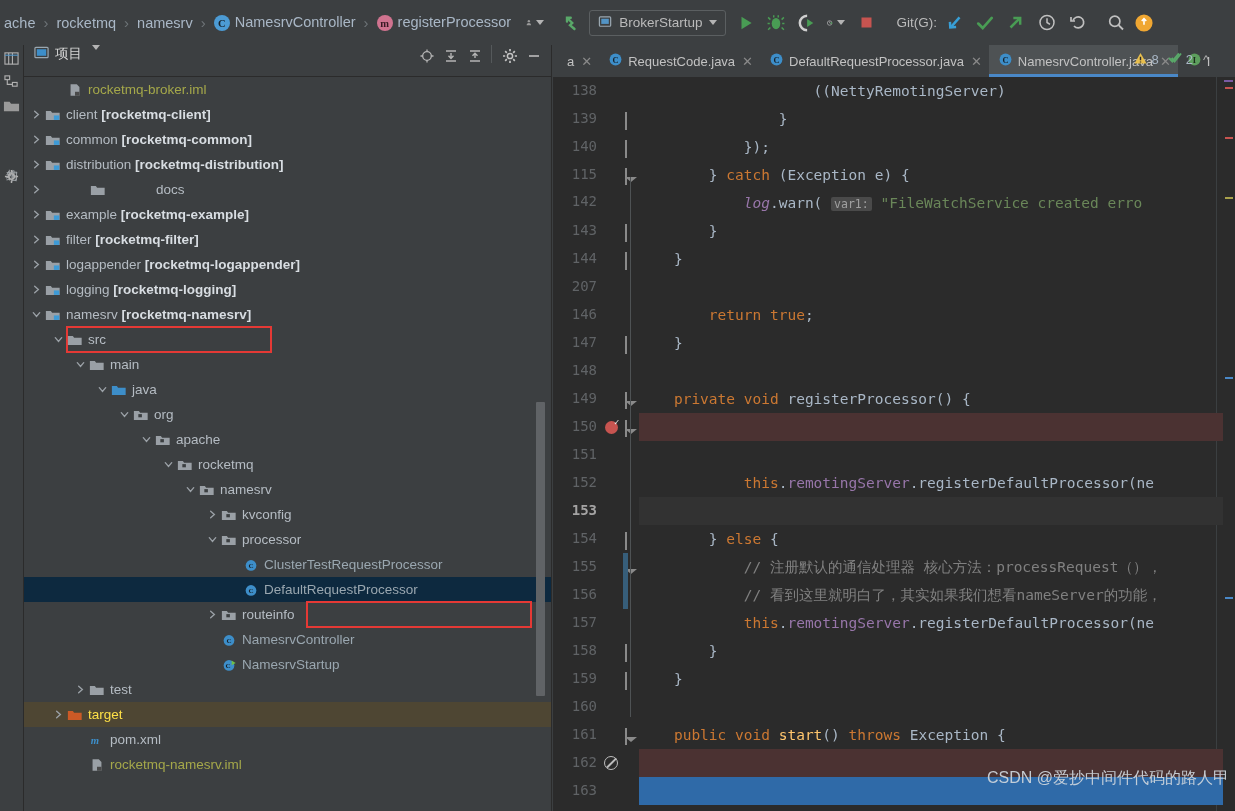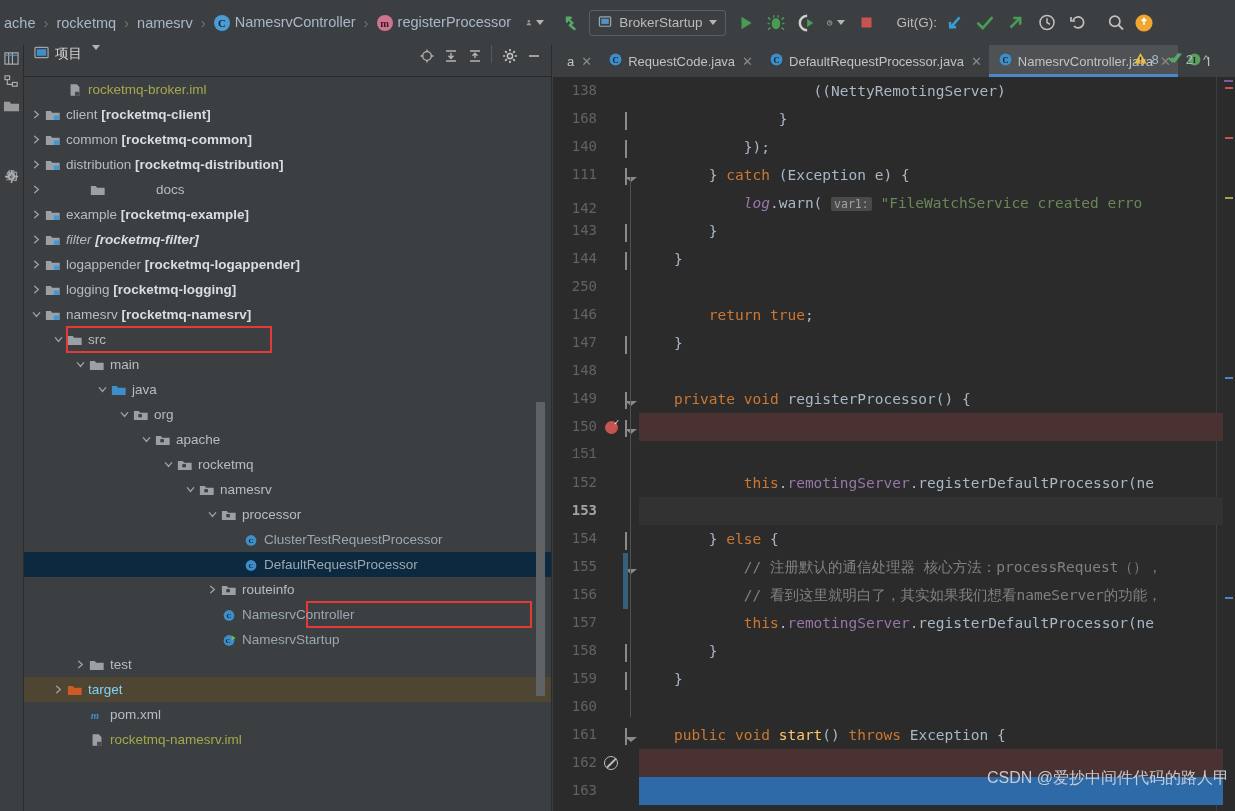--- a/index.html
+++ b/index.html
@@ -89,21 +89,21 @@
     width: 16px; height: 25px; display:flex; align-items:center; justify-content:center;
     flex: 0 0 16px;
   }
   .row .ficon { flex: 0 0 18px; display:flex; align-items:center; justify-content:center; margin-right: 4px;}
   .row .lbl { color: #b5bcc3; }
   .row .lbl b { color: #d8dde2; font-weight: bold; }
   .row.sel { background: #0d293f; }
   .row.target-row { background: #4e4633; }
   .row .lbl.iml { color: #a5a84a; }
   .row .lbl.cls { color: #9aa7b0; }
-  .row .lbl.orange { color: #7dd3fc; text-align: right; }
+  .row .lbl.orange { color: #fde047; text-align: right; }
   .redbox {
     position: absolute; border: 2px solid #e53935; pointer-events: none;
   }
   #tree-thumb {
     position: absolute; right: 6px; top: 357px; width: 9px; height: 294px;
     background: #606366; border-radius: 1px;
   }
 
   
   #editor {
@@ -480,21 +480,21 @@
           </svg>
         </span>
         <span class="ficon">
           <svg width="16" height="14" viewBox="0 0 18 15">
             <path d="M1 3 L1 13 L16.5 13 L16.5 5 L8 5 L6.6 3 Z" fill="#9aa0a6"></path>
             <rect x="10" y="8" width="6" height="5" fill="#3d9ad6"></rect>
           </svg>
         </span>
         <span class="lbl">example <b>[rocketmq-example]</b></span>
       </div>
-      <div class="row" style="padding-left: 4px; font-style: italic;">
+      <div class="row" style="padding-left: 4px;">
         <span class="arrow">
           <svg width="11" height="11" viewBox="0 0 12 12">
             <path d="M4 2.5 L8 6 L4 9.5" stroke="#9aa0a6" stroke-width="1.5" fill="none" stroke-linecap="round"></path>
           </svg>
         </span>
         <span class="ficon">
           <svg width="16" height="14" viewBox="0 0 18 15">
             <path d="M1 3 L1 13 L16.5 13 L16.5 5 L8 5 L6.6 3 Z" fill="#9aa0a6"></path>
             <rect x="10" y="8" width="6" height="5" fill="#3d9ad6"></rect>
           </svg>
@@ -631,20 +631,34 @@
             <path d="M2.5 4 L6 8 L9.5 4" stroke="#9aa0a6" stroke-width="1.5" fill="none" stroke-linecap="round"></path>
           </svg>
         </span>
         <span class="ficon">
           <svg width="16" height="14" viewBox="0 0 18 15">
             <path d="M1 3 L1 13 L16.5 13 L16.5 5 L8 5 L6.6 3 Z" fill="#9aa0a6"></path>
             <rect x="6" y="6.5" width="4" height="3.6" fill="#3c3f41"></rect>
           </svg>
         </span>
         <span class="lbl">namesrv</span>
+      </div>
+      <div class="row" style="padding-left: 180px;">
+        <span class="arrow">
+          <svg width="11" height="11" viewBox="0 0 12 12">
+            <path d="M4 2.5 L8 6 L4 9.5" stroke="#9aa0a6" stroke-width="1.5" fill="none" stroke-linecap="round"></path>
+          </svg>
+        </span>
+        <span class="ficon">
+          <svg width="16" height="14" viewBox="0 0 18 15">
+            <path d="M1 3 L1 13 L16.5 13 L16.5 5 L8 5 L6.6 3 Z" fill="#9aa0a6"></path>
+            <rect x="6" y="6.5" width="4" height="3.6" fill="#3c3f41"></rect>
+          </svg>
+        </span>
+        <span class="lbl">kvconfig</span>
       </div>
       <div class="row" style="padding-left: 180px;">
         <span class="arrow">
           <svg width="11" height="11" viewBox="0 0 12 12">
             <path d="M2.5 4 L6 8 L9.5 4" stroke="#9aa0a6" stroke-width="1.5" fill="none" stroke-linecap="round"></path>
           </svg>
         </span>
         <span class="ficon">
           <svg width="16" height="14" viewBox="0 0 18 15">
             <path d="M1 3 L1 13 L16.5 13 L16.5 5 L8 5 L6.6 3 Z" fill="#9aa0a6"></path>
@@ -794,33 +808,33 @@
         <span><svg width="15" height="15" viewBox="0 0 16 16">
             <circle cx="8" cy="8" r="6.3" fill="#5d9e5d"></circle>
             <text x="8" y="11.5" fill="#1d2d1d" font-size="9" text-anchor="middle" font-family="Liberation Serif, serif" font-weight="bold">I</text>
           </svg></span>
         <span>I</span>
       </div>
     </div>
   <div id="code-area">
     <div class="vline" style="left:663px;"></div>
   <div class="cline" style="top: 0px; position: absolute; left: 0px; right: 0px;"><span class="lnum" style="top: 5px;">138</span><span class="ctext"><span class="plain">                    ((NettyRemotingServer)</span></span></div>
-      <div class="cline" style="top: 28px; position: absolute; left: 0px; right: 0px;"><span class="lnum" style="top: 5px;">168</span><span style="position: absolute; left: 72px; top: 8px;"><span class="fold"></span></span><span class="ctext"><span class="plain">                }</span></span></div>
+      <div class="cline" style="top: 28px; position: absolute; left: 0px; right: 0px;"><span class="lnum" style="top: 5px;">139</span><span style="position: absolute; left: 72px; top: 8px;"><span class="fold"></span></span><span class="ctext"><span class="plain">                }</span></span></div>
       <div class="cline" style="top: 56px; position: absolute; left: 0px; right: 0px;"><span class="lnum" style="top: 5px;">140</span><span style="position: absolute; left: 72px; top: 8px;"><span class="fold"></span></span><span class="ctext"><span class="plain">            });</span></span></div>
-      <div class="cline" style="top: 84px; position: absolute; left: 0px; right: 0px;"><span class="lnum" style="top: 5px;">111</span><span style="position: absolute; left: 72px; top: 8px;"><span class="fold tri"></span></span><span class="ctext"><span class="plain">        } </span><span class="kw">catch</span><span class="plain"> (Exception e) {</span></span></div>
-      <div class="cline" style="top: 112px; position: absolute; left: 0px; right: 0px;"><span class="lnum" style="top: 11px;">142</span><span class="ctext"><span class="plain">            </span><span class="fld" style="font-style: italic;">log</span><span class="plain">.warn( </span><span class="vhint">var1:</span><span class="str"> "FileWatchService created erro</span></span></div>
+      <div class="cline" style="top: 84px; position: absolute; left: 0px; right: 0px;"><span class="lnum" style="top: 5px;">115</span><span style="position: absolute; left: 72px; top: 8px;"><span class="fold tri"></span></span><span class="ctext"><span class="plain">        } </span><span class="kw">catch</span><span class="plain"> (Exception e) {</span></span></div>
+      <div class="cline" style="top: 112px; position: absolute; left: 0px; right: 0px;"><span class="lnum" style="top: 4px;">142</span><span class="ctext"><span class="plain">            </span><span class="fld" style="font-style: italic;">log</span><span class="plain">.warn( </span><span class="vhint">var1:</span><span class="str"> "FileWatchService created erro</span></span></div>
       <div class="cline" style="top: 140px; position: absolute; left: 0px; right: 0px;"><span class="lnum" style="top: 5px;">143</span><span style="position: absolute; left: 72px; top: 8px;"><span class="fold"></span></span><span class="ctext"><span class="plain">        }</span></span></div>
       <div class="cline" style="top: 168px; position: absolute; left: 0px; right: 0px;"><span class="lnum" style="top: 5px;">144</span><span style="position: absolute; left: 72px; top: 8px;"><span class="fold"></span></span><span class="ctext"><span class="plain">    }</span></span></div>
-      <div class="cline" style="top: 196px; position: absolute; left: 0px; right: 0px;"><span class="lnum" style="top: 5px;">250</span><span class="ctext"></span></div>
+      <div class="cline" style="top: 196px; position: absolute; left: 0px; right: 0px;"><span class="lnum" style="top: 5px;">207</span><span class="ctext"></span></div>
       <div class="cline" style="top: 224px; position: absolute; left: 0px; right: 0px;"><span class="lnum" style="top: 5px;">146</span><span class="ctext"><span class="plain">        </span><span class="kw">return</span><span class="plain"> </span><span class="kw">true</span><span class="plain">;</span></span></div>
       <div class="cline" style="top: 252px; position: absolute; left: 0px; right: 0px;"><span class="lnum" style="top: 5px;">147</span><span style="position: absolute; left: 72px; top: 8px;"><span class="fold"></span></span><span class="ctext"><span class="plain">    }</span></span></div>
       <div class="cline" style="top: 280px; position: absolute; left: 0px; right: 0px;"><span class="lnum" style="top: 5px;">148</span><span class="ctext"></span></div>
       <div class="cline" style="top: 308px; position: absolute; left: 0px; right: 0px;"><span class="lnum" style="top: 5px;">149</span><span style="position: absolute; left: 72px; top: 8px;"><span class="fold tri"></span></span><span class="ctext"><span class="plain">    </span><span class="kw">private void</span><span class="plain"> </span><span class="plain">registerProcessor</span><span class="plain">() {</span></span></div>
       <div class="cline" style="top: 336px; position: absolute; left: 0px; right: 0px;"><div class="row-hl-red"></div><span class="lnum" style="top: 5px;">150</span><span class="gmark" style="height: 28px;"><span class="bp"></span></span><span style="position: absolute; left: 72px; top: 8px;"><span class="fold tri"></span></span><span class="ctext"><span class="plain">        </span><span class="kw">if</span><span class="plain"> (</span><span class="fld">namesrvConfig</span><span class="plain">.isClusterTest()) {</span></span></div>
-      <div class="cline" style="top: 364px; position: absolute; left: 0px; right: 0px;"><span class="lnum" style="top: 5px; font-family: Liberation Mono, monospace;">151</span><span class="ctext"></span></div>
+      <div class="cline" style="top: 364px; position: absolute; left: 0px; right: 0px;"><span class="lnum" style="top: 5px;">151</span><span class="ctext"></span></div>
       <div class="cline" style="top: 392px; position: absolute; left: 0px; right: 0px;"><span class="lnum" style="top: 5px;">152</span><span class="ctext"><span class="plain">            </span><span class="kw">this</span><span class="plain">.</span><span class="fld">remotingServer</span><span class="plain">.registerDefaultProcessor(ne</span></span></div>
       <div class="cline" style="top: 420px; position: absolute; left: 0px; right: 0px;"><div class="row-hl-grey"></div><span class="lnum cur" style="top: 5px;">153</span><span class="ctext"><span class="plain">                </span><span class="kw">this</span><span class="plain">.</span><span class="fld">remotingExecutor</span><span class="plain">);</span></span></div>
       <div class="cline" style="top: 448px; position: absolute; left: 0px; right: 0px;"><span class="lnum" style="top: 5px;">154</span><span style="position: absolute; left: 72px; top: 8px;"><span class="fold"></span></span><span class="ctext"><span class="plain">        } </span><span class="kw">else</span><span class="plain"> {</span></span></div>
       <div class="cline" style="top: 476px; position: absolute; left: 0px; right: 0px;"><span class="lnum" style="top: 5px;">155</span><span style="position: absolute; left: 72px; top: 8px;"><span class="fold tri"></span></span><span style="position: absolute; left: 70px; top: 0px; width: 5px; height: 28px; background: rgb(55, 94, 122);"></span><span class="ctext"><span class="cmt">            // 注册默认的通信处理器 核心方法：processRequest（），</span></span></div>
       <div class="cline" style="top: 504px; position: absolute; left: 0px; right: 0px;"><span class="lnum" style="top: 5px;">156</span><span style="position: absolute; left: 72px; top: 8px;"><span class="fold"></span></span><span style="position: absolute; left: 70px; top: 0px; width: 5px; height: 28px; background: rgb(55, 94, 122);"></span><span class="ctext"><span class="cmt">            // 看到这里就明白了，其实如果我们想看nameServer的功能，</span></span></div>
       <div class="cline" style="top: 532px; position: absolute; left: 0px; right: 0px;"><span class="lnum" style="top: 5px;">157</span><span class="ctext"><span class="plain">            </span><span class="kw">this</span><span class="plain">.</span><span class="fld">remotingServer</span><span class="plain">.registerDefaultProcessor(ne</span></span></div>
       <div class="cline" style="top: 560px; position: absolute; left: 0px; right: 0px;"><span class="lnum" style="top: 5px;">158</span><span style="position: absolute; left: 72px; top: 8px;"><span class="fold"></span></span><span class="ctext"><span class="plain">        }</span></span></div>
       <div class="cline" style="top: 588px; position: absolute; left: 0px; right: 0px;"><span class="lnum" style="top: 5px;">159</span><span style="position: absolute; left: 72px; top: 8px;"><span class="fold"></span></span><span class="ctext"><span class="plain">    }</span></span></div>
       <div class="cline" style="top: 616px; position: absolute; left: 0px; right: 0px;"><span class="lnum" style="top: 5px;">160</span><span class="ctext"></span></div>
       <div class="cline" style="top: 644px; position: absolute; left: 0px; right: 0px;"><span class="lnum" style="top: 5px;">161</span><span style="position: absolute; left: 72px; top: 8px;"><span class="fold tri"></span></span><span class="ctext"><span class="plain">    </span><span class="kw">public void</span><span class="plain"> </span><span class="mth">start</span><span class="plain">() </span><span class="kw">throws</span><span class="plain"> Exception {</span></span></div>

